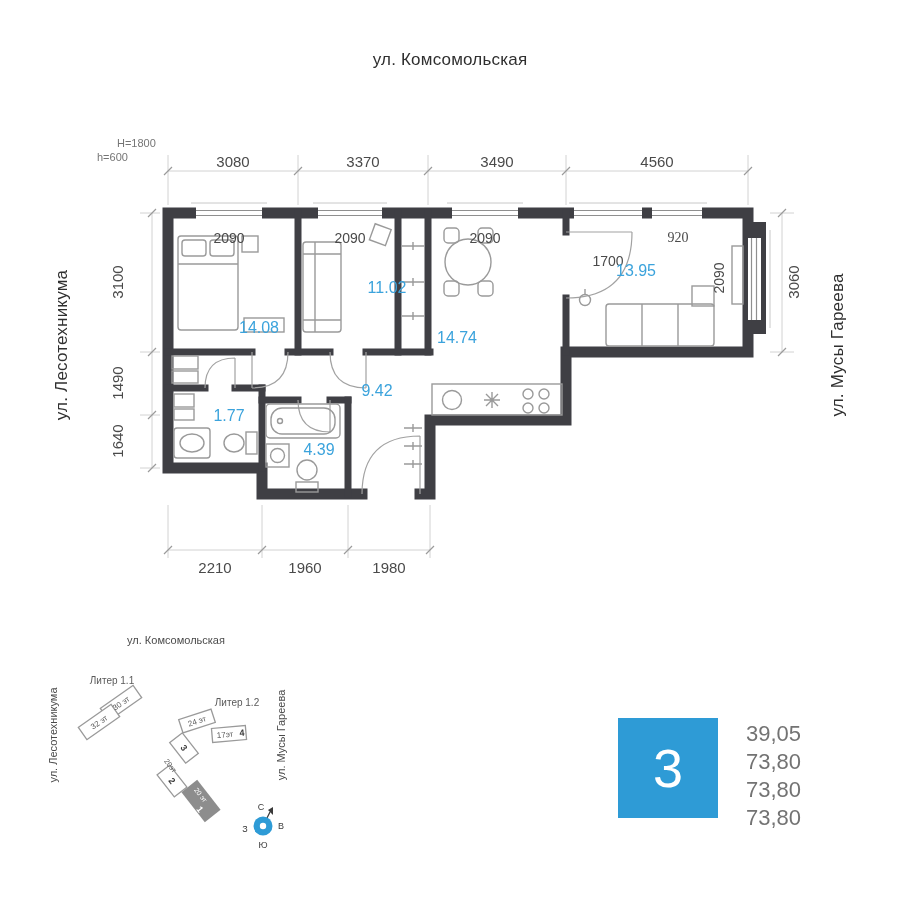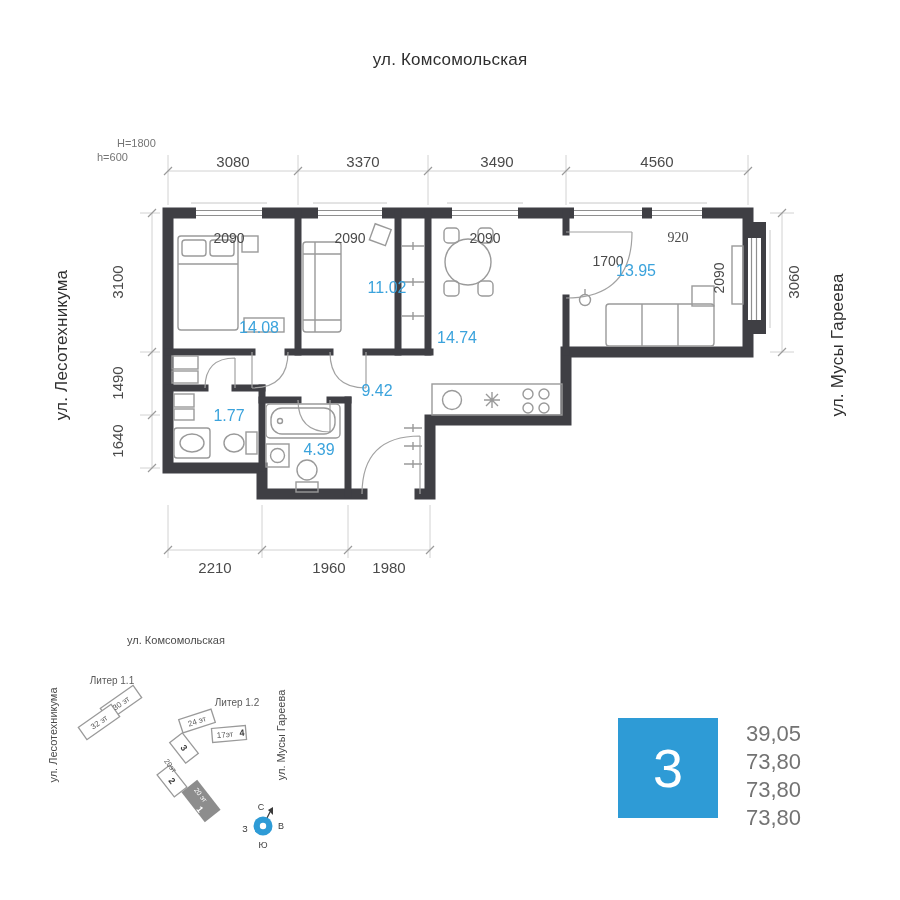--- a/index.html
+++ b/index.html
@@ -213,21 +213,21 @@
   <div class="abs center dim-sm" style="left:678px;top:238px;font-family:Liberation Serif, serif;">920</div>
 
   <div class="abs vert dim" style="left:117px;top:282px;">3100</div>
   <div class="abs vert dim" style="left:117px;top:383px;">1490</div>
   <div class="abs vert dim" style="left:117px;top:441px;">1640</div>
 
   <div class="abs vert dim-sm" style="left:719px;top:278px;">2090</div>
   <div class="abs vert dim" style="left:793px;top:282px;">3060</div>
 
   <div class="abs center dim" style="left:215px;top:567px;">2210</div>
-  <div class="abs center dim" style="left:305px;top:567px;margin-left:24px;">1960</div>
+  <div class="abs center dim" style="left:305px;top:567px;">1960</div>
   <div class="abs center dim" style="left:389px;top:567px;">1980</div>
 
   <div class="abs center area-label" style="left:259px;top:328px;">14.08</div>
   <div class="abs center area-label" style="left:371px;top:288px;margin-left:16px;">11.02</div>
   <div class="abs center area-label" style="left:457px;top:338px;">14.74</div>
   <div class="abs center area-label" style="left:636px;top:271px;">13.95</div>
   <div class="abs center area-label" style="left:377px;top:391px;">9.42</div>
   <div class="abs center area-label" style="left:229px;top:416px;">1.77</div>
   <div class="abs center area-label" style="left:319px;top:450px;text-align:center;">4.39</div>
 

